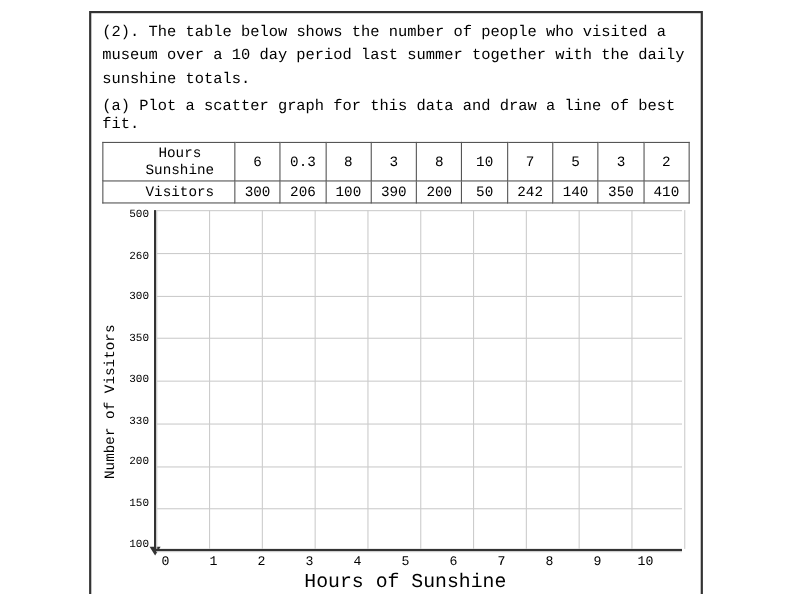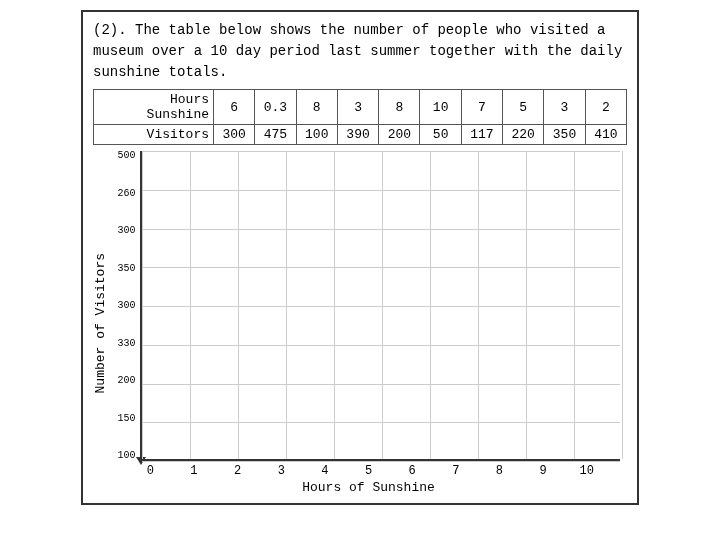--- a/index.html
+++ b/index.html
@@ -36,21 +36,21 @@
       margin-bottom: 6px;
     }
     .data-table td {
       border: 1px solid #555;
       text-align: center;
       padding: 2px 4px;
       font-size: 13px;
       min-width: 36px;
     }
     .data-table td.label-cell {
-      text-align: right;
+      text-align: center;
       padding-left: 24px;
       font-size: 13px;
       width: 120px;
     }
 
     .chart-area {
       display: flex;
       flex-direction: row;
       align-items: flex-end;
       margin-top: 4px;
@@ -126,21 +126,21 @@
       margin-top: 3px;
       padding-left: 0px;
     }
     .x-ticks span {
       font-size: 12px;
       width: 44px;
       text-align: center;
     }
 
     .x-axis-label {
-      font-size: 13px;
+      font-size: 18px;
       margin-top: 2px;
       text-align: left;
     }
 
     
     .arrow-down {
       position: absolute;
       left: -6px;
       bottom: -6px;
       width: 0;
@@ -153,46 +153,47 @@
 </head>
 <body>
 
 <div class="outer">
 
   <div class="problem-text">
     <span>(2).</span>
     <span>The table below shows the number of people who visited a museum over a 10 day period last summer together with the daily sunshine totals.</span>
   </div>
 
+  <div class="part-a">(a) Plot a scatter graph for this data and draw a line of best fit.</div>
 
   <table class="data-table">
     <tbody>
         <tr>
       <td class="label-cell">Hours Sunshine</td>
       <td>6</td>
       <td>0.3</td>
       <td>8</td>
       <td>3</td>
       <td>8</td>
       <td>10</td>
       <td>7</td>
       <td>5</td>
       <td>3</td>
       <td>2</td>
     </tr>
     <tr>
       <td class="label-cell">Visitors</td>
       <td>300</td>
-      <td>475</td>
+      <td>206</td>
       <td>100</td>
       <td>390</td>
       <td>200</td>
       <td>50</td>
-      <td>117</td>
-      <td>220</td>
+      <td>242</td>
+      <td>140</td>
       <td>350</td>
       <td>410</td>
     </tr>
   </tbody>
     </table>
 
   <div class="chart-area">
     <div class="y-axis-label">Number of Visitors</div>
 
     <div class="chart-inner">

